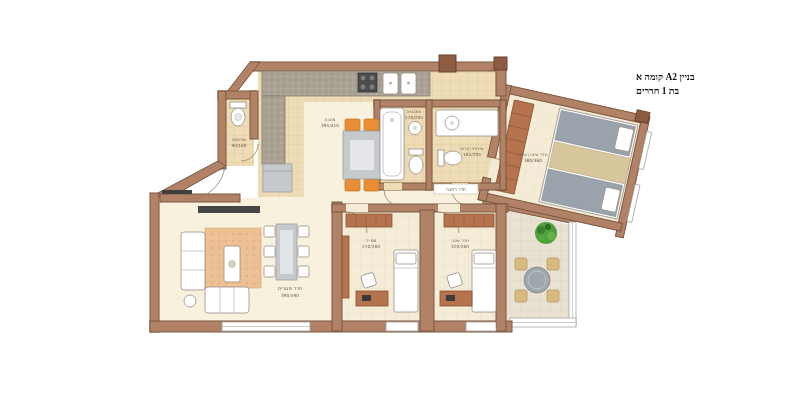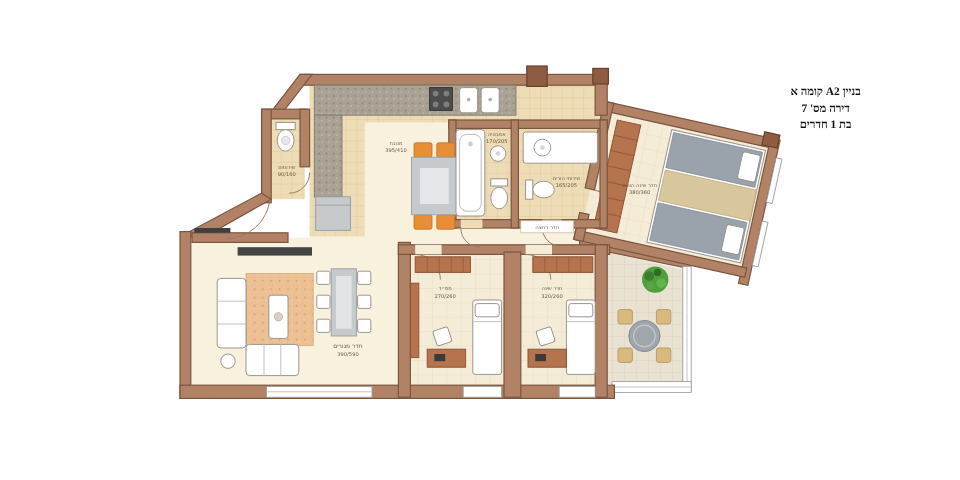--- a/index.html
+++ b/index.html
@@ -1,19 +1,19 @@
 <!DOCTYPE html>
 <html><head>
 <meta charset="utf-8">
 <style>
   html,body{margin:0;padding:0;background:#ffffff;}
   .stage{position:relative;width:800px;height:400px;background:#ffffff;overflow:hidden;
          font-family:"Liberation Sans",sans-serif;}
   .title-block{position:absolute;left:636px;top:70px;width:104px;direction:rtl;
-               text-align:center;font-family:"Liberation Serif",serif;font-weight:bold;
+               text-align:left;font-family:"Liberation Serif",serif;font-weight:bold;
                font-size:9.5px;color:#111;line-height:14px;}
   
   .wall{fill:#b28267;stroke:#7b563f;stroke-width:1;}
   .col{fill:#8d5c42;stroke:#6a422c;stroke-width:1;}
   .fix{fill:#ffffff;stroke:#98918a;stroke-width:0.8;}
   .wood{fill:#b5744d;stroke:#8a5233;stroke-width:0.8;}
   .win{fill:#ffffff;stroke:#9a9a9a;stroke-width:0.7;}
   .arc{fill:none;stroke:#9a7a5e;stroke-width:0.8;}
   .gray{fill:#c7cacd;stroke:#9b9ea1;stroke-width:0.8;}
   .orange{fill:#e88f35;stroke:#c2701c;stroke-width:0.7;}
@@ -23,21 +23,20 @@
   .lbl{font-family:"DejaVu Sans",sans-serif;font-size:5px;fill:#6d5d4b;text-anchor:middle;}
   .lbl-s{font-size:4.3px;}
 </style>
 </head>
 <body>
 
 <div class="stage">
 
   <div class="title-block">
     <div>בניין A2 קומה א</div>
-    <div>דירה מס' 7</div>
     <div>בת 1 חדרים</div>
   </div>
 
   <svg width="800" height="400" viewBox="0 0 800 400">
     <defs>
       <pattern id="pTile" width="9" height="9" patternUnits="userSpaceOnUse">
         <rect width="9" height="9" fill="#eddcb6"></rect>
         <path d="M9 0H0V9" fill="none" stroke="#dcc698" stroke-width="0.7"></path>
       </pattern>
       <pattern id="pBed" width="12" height="12" patternUnits="userSpaceOnUse">

